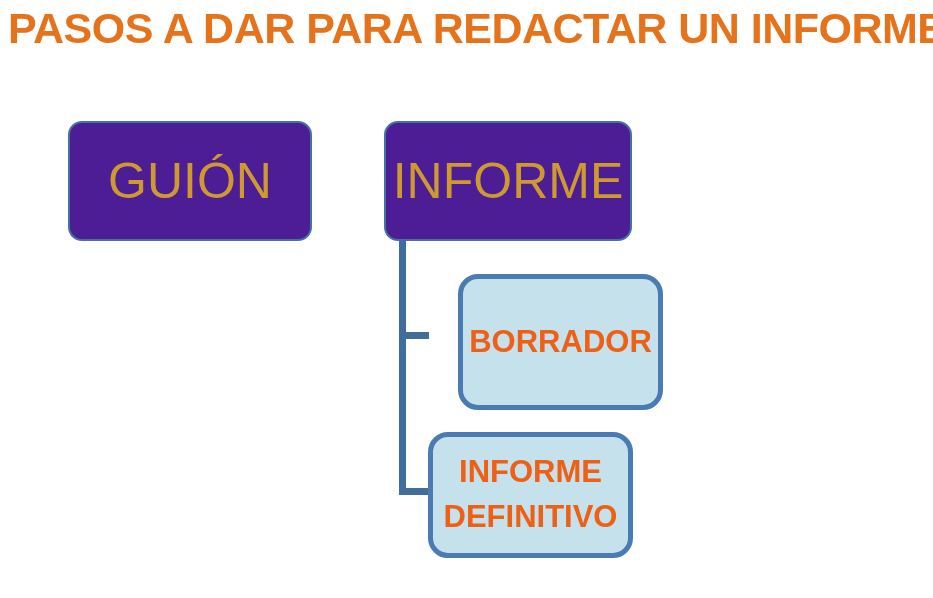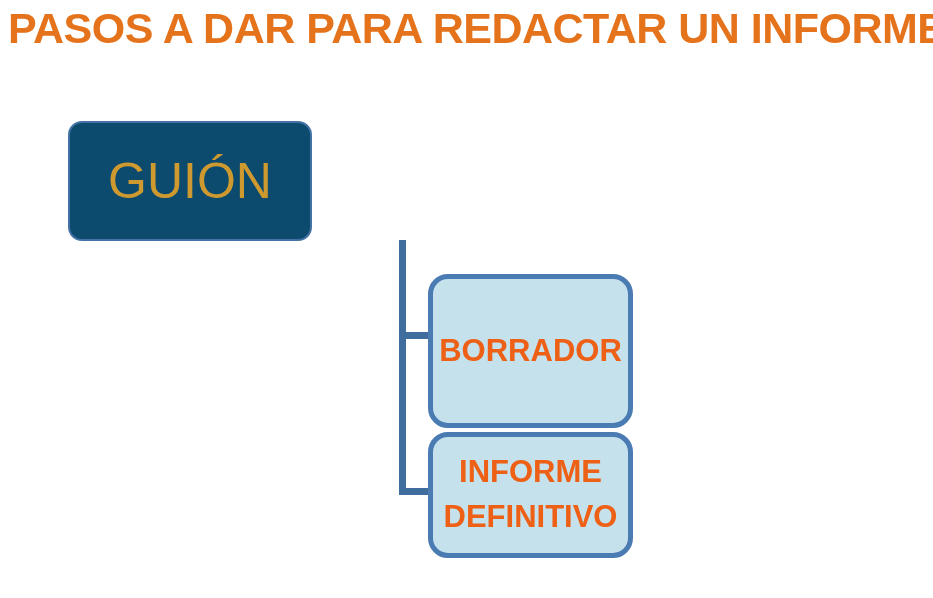--- a/index.html
+++ b/index.html
@@ -20,21 +20,21 @@
     left: 8px;
     top: 4px;
     font-size: 43px;
     font-weight: bold;
     letter-spacing: -0.5px;
     color: #E5731C;
     white-space: nowrap;
   }
   .parent-node {
     position: absolute;
-    background: #0c4a6e;
+    background: #4c1d95;
     border: 2px solid #4472A4;
     border-radius: 14px;
     display: flex;
     align-items: center;
     justify-content: center;
     box-sizing: border-box;
   }
   .parent-node .node-label {
     font-size: 50px;
     font-weight: normal;
@@ -58,21 +58,21 @@
     box-sizing: border-box;
     text-align: center;
   }
   .child-node .node-label {
     font-size: 31px;
     font-weight: bold;
     color: #EE6015;
     line-height: 1.45;
     padding: 0 2px;
   }
-  .node-borrador   { top: 274px; height: 154px; }
+  .node-borrador   { top: 274px; height: 136px; margin-left: 30px; }
   .node-definitivo { top: 432px; height: 126px; justify-content: flex-end; }
 
   .connector {
     position: absolute;
     background: #3F6D9D;
   }
   .conn-vertical        { left: 399px; top: 240px; width: 7px;  height: 255px; }
   .conn-branch-borrador { left: 399px; top: 332px; width: 30px; height: 7px; }
   .conn-branch-definit  { left: 399px; top: 488px; width: 30px; height: 7px; }
 </style>
@@ -80,20 +80,23 @@
 <body>
 
 <div class="canvas">
 
   <div class="page-title">PASOS A DAR PARA REDACTAR UN INFORME</div>
 
   <div class="parent-node node-guion">
     <span class="node-label">GUIÓN</span>
   </div>
 
+  <div class="parent-node node-informe">
+    <span class="node-label">INFORME</span>
+  </div>
 
   <div class="connector conn-vertical"></div>
   <div class="connector conn-branch-borrador"></div>
   <div class="connector conn-branch-definit"></div>
 
   <div class="child-node node-borrador">
     <span class="node-label">BORRADOR</span>
   </div>
 
   <div class="child-node node-definitivo">

